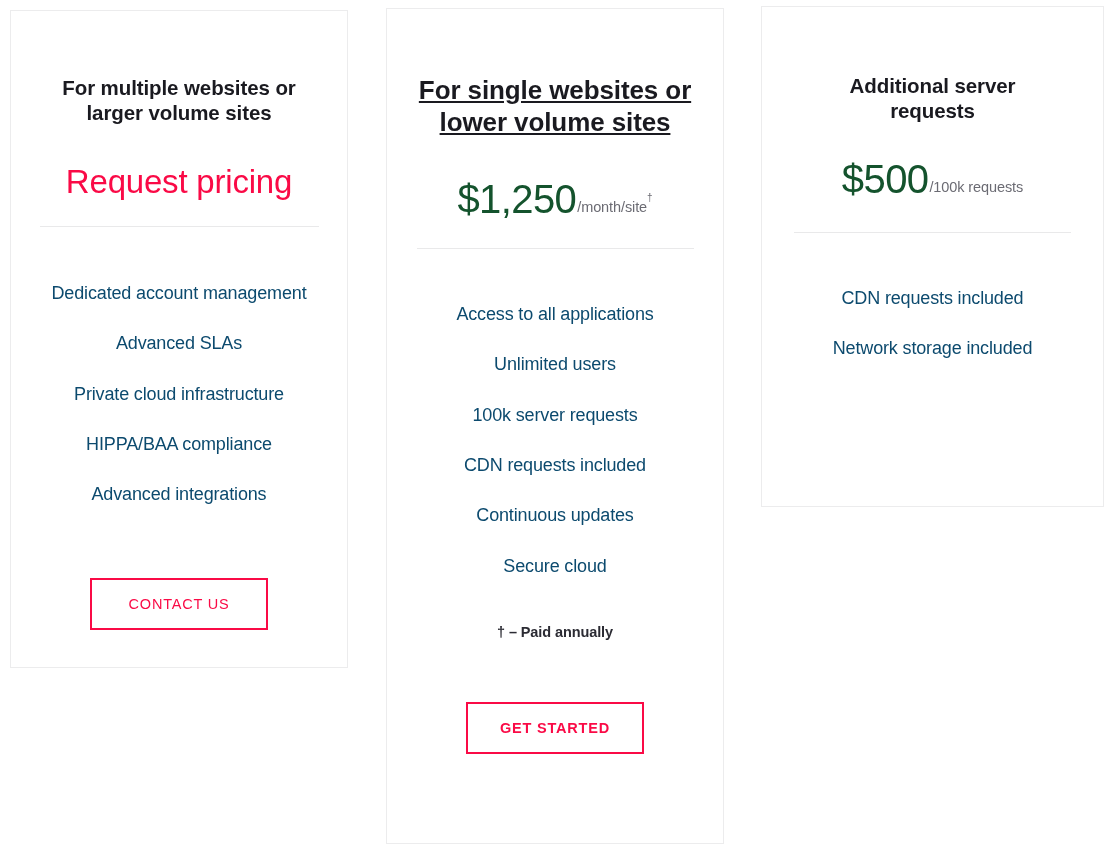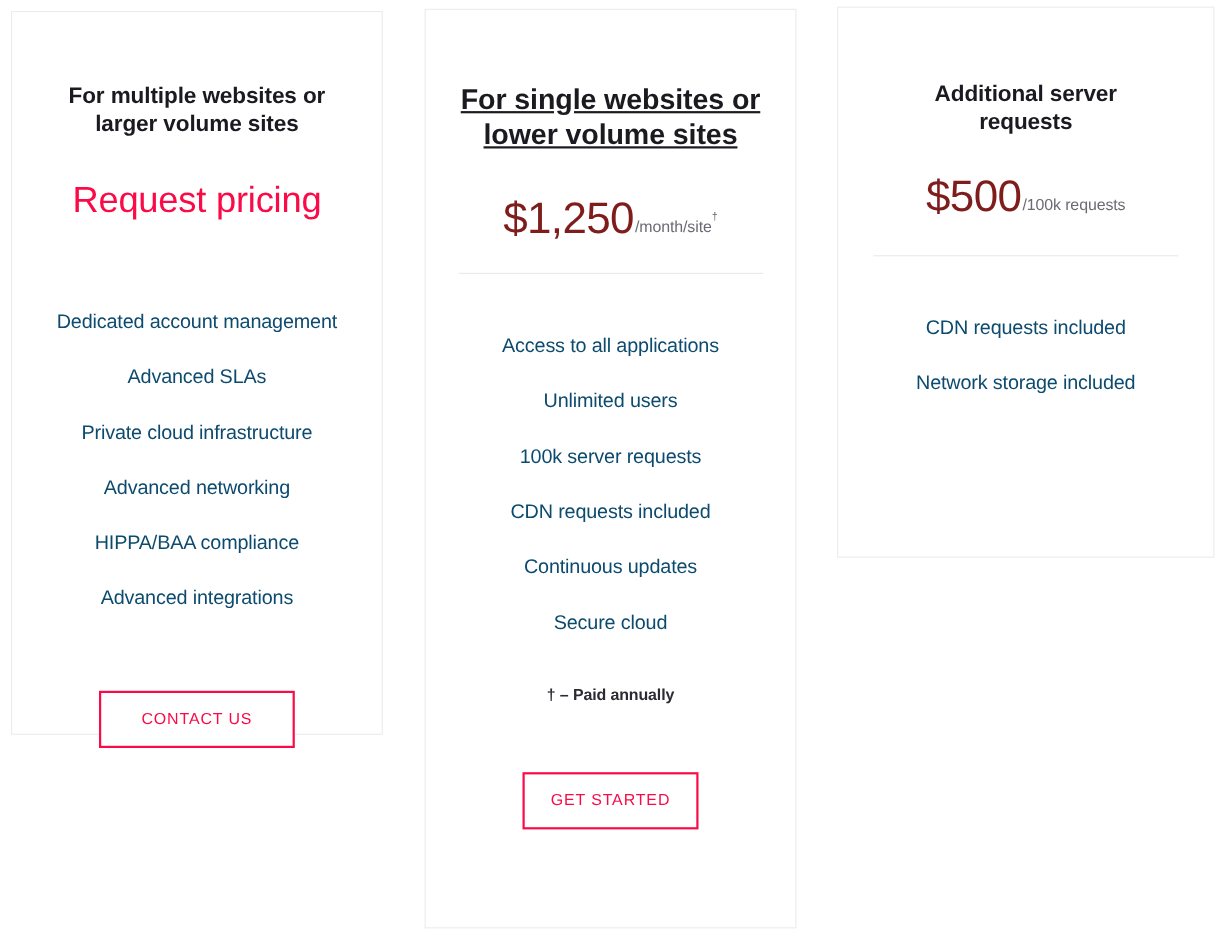--- a/index.html
+++ b/index.html
@@ -50,21 +50,21 @@
     display: flex;
     align-items: baseline;
     justify-content: center;
     white-space: nowrap;
   }
   #card-0 .price-row { margin-top: 23px; }
   #card-1 .price-row { margin-top: 19px; }
   #card-2 .price-row { margin-top: 19px; }
 
   .price-main {
-    color: #7f1d1d;
+    color: #14532d;
     font-size: 40px;
     font-weight: 300;
     letter-spacing: -0.6px;
     line-height: 1;
   }
   .price-quote {
     color: #fa0a46;
     font-size: 33px;
     font-weight: 300;
     letter-spacing: -0.2px;
@@ -142,41 +142,40 @@
     color: #fa0a46;
     font-family: "Liberation Sans", sans-serif;
     font-size: 14.5px;
     font-weight: 400;
     letter-spacing: 0.8px;
     cursor: pointer;
     padding: 0;
     box-sizing: border-box;
   }
   #contact-us-button  { width: 178px; height: 52px; }
-  #get-started-button { width: 160px; height: 52px; }
+  #get-started-button { width: 178px; height: 52px; font-weight: bold; }
 </style>
 </head>
 <body>
 
 <div id="pricing-root">
 
   <section class="card" id="card-0">
     <h2 class="card-head">For multiple websites or larger volume sites</h2>
 
     <div class="price-row">
       <span class="price-quote">Request pricing</span>
     </div>
 
     <hr class="divider">
 
     <ul class="feature-list">
       <li class="feature-item">Dedicated account management</li>
       <li class="feature-item">Advanced SLAs</li>
       <li class="feature-item">Private cloud infrastructure</li>
-      <li class="feature-item">Advanced networking</li>
       <li class="feature-item">HIPPA/BAA compliance</li>
       <li class="feature-item">Advanced integrations</li>
     </ul>
 
     <div class="cta-wrap">
       <button class="cta-button" id="contact-us-button">CONTACT US</button>
     </div>
   </section>
 
   <section class="card" id="card-1">

